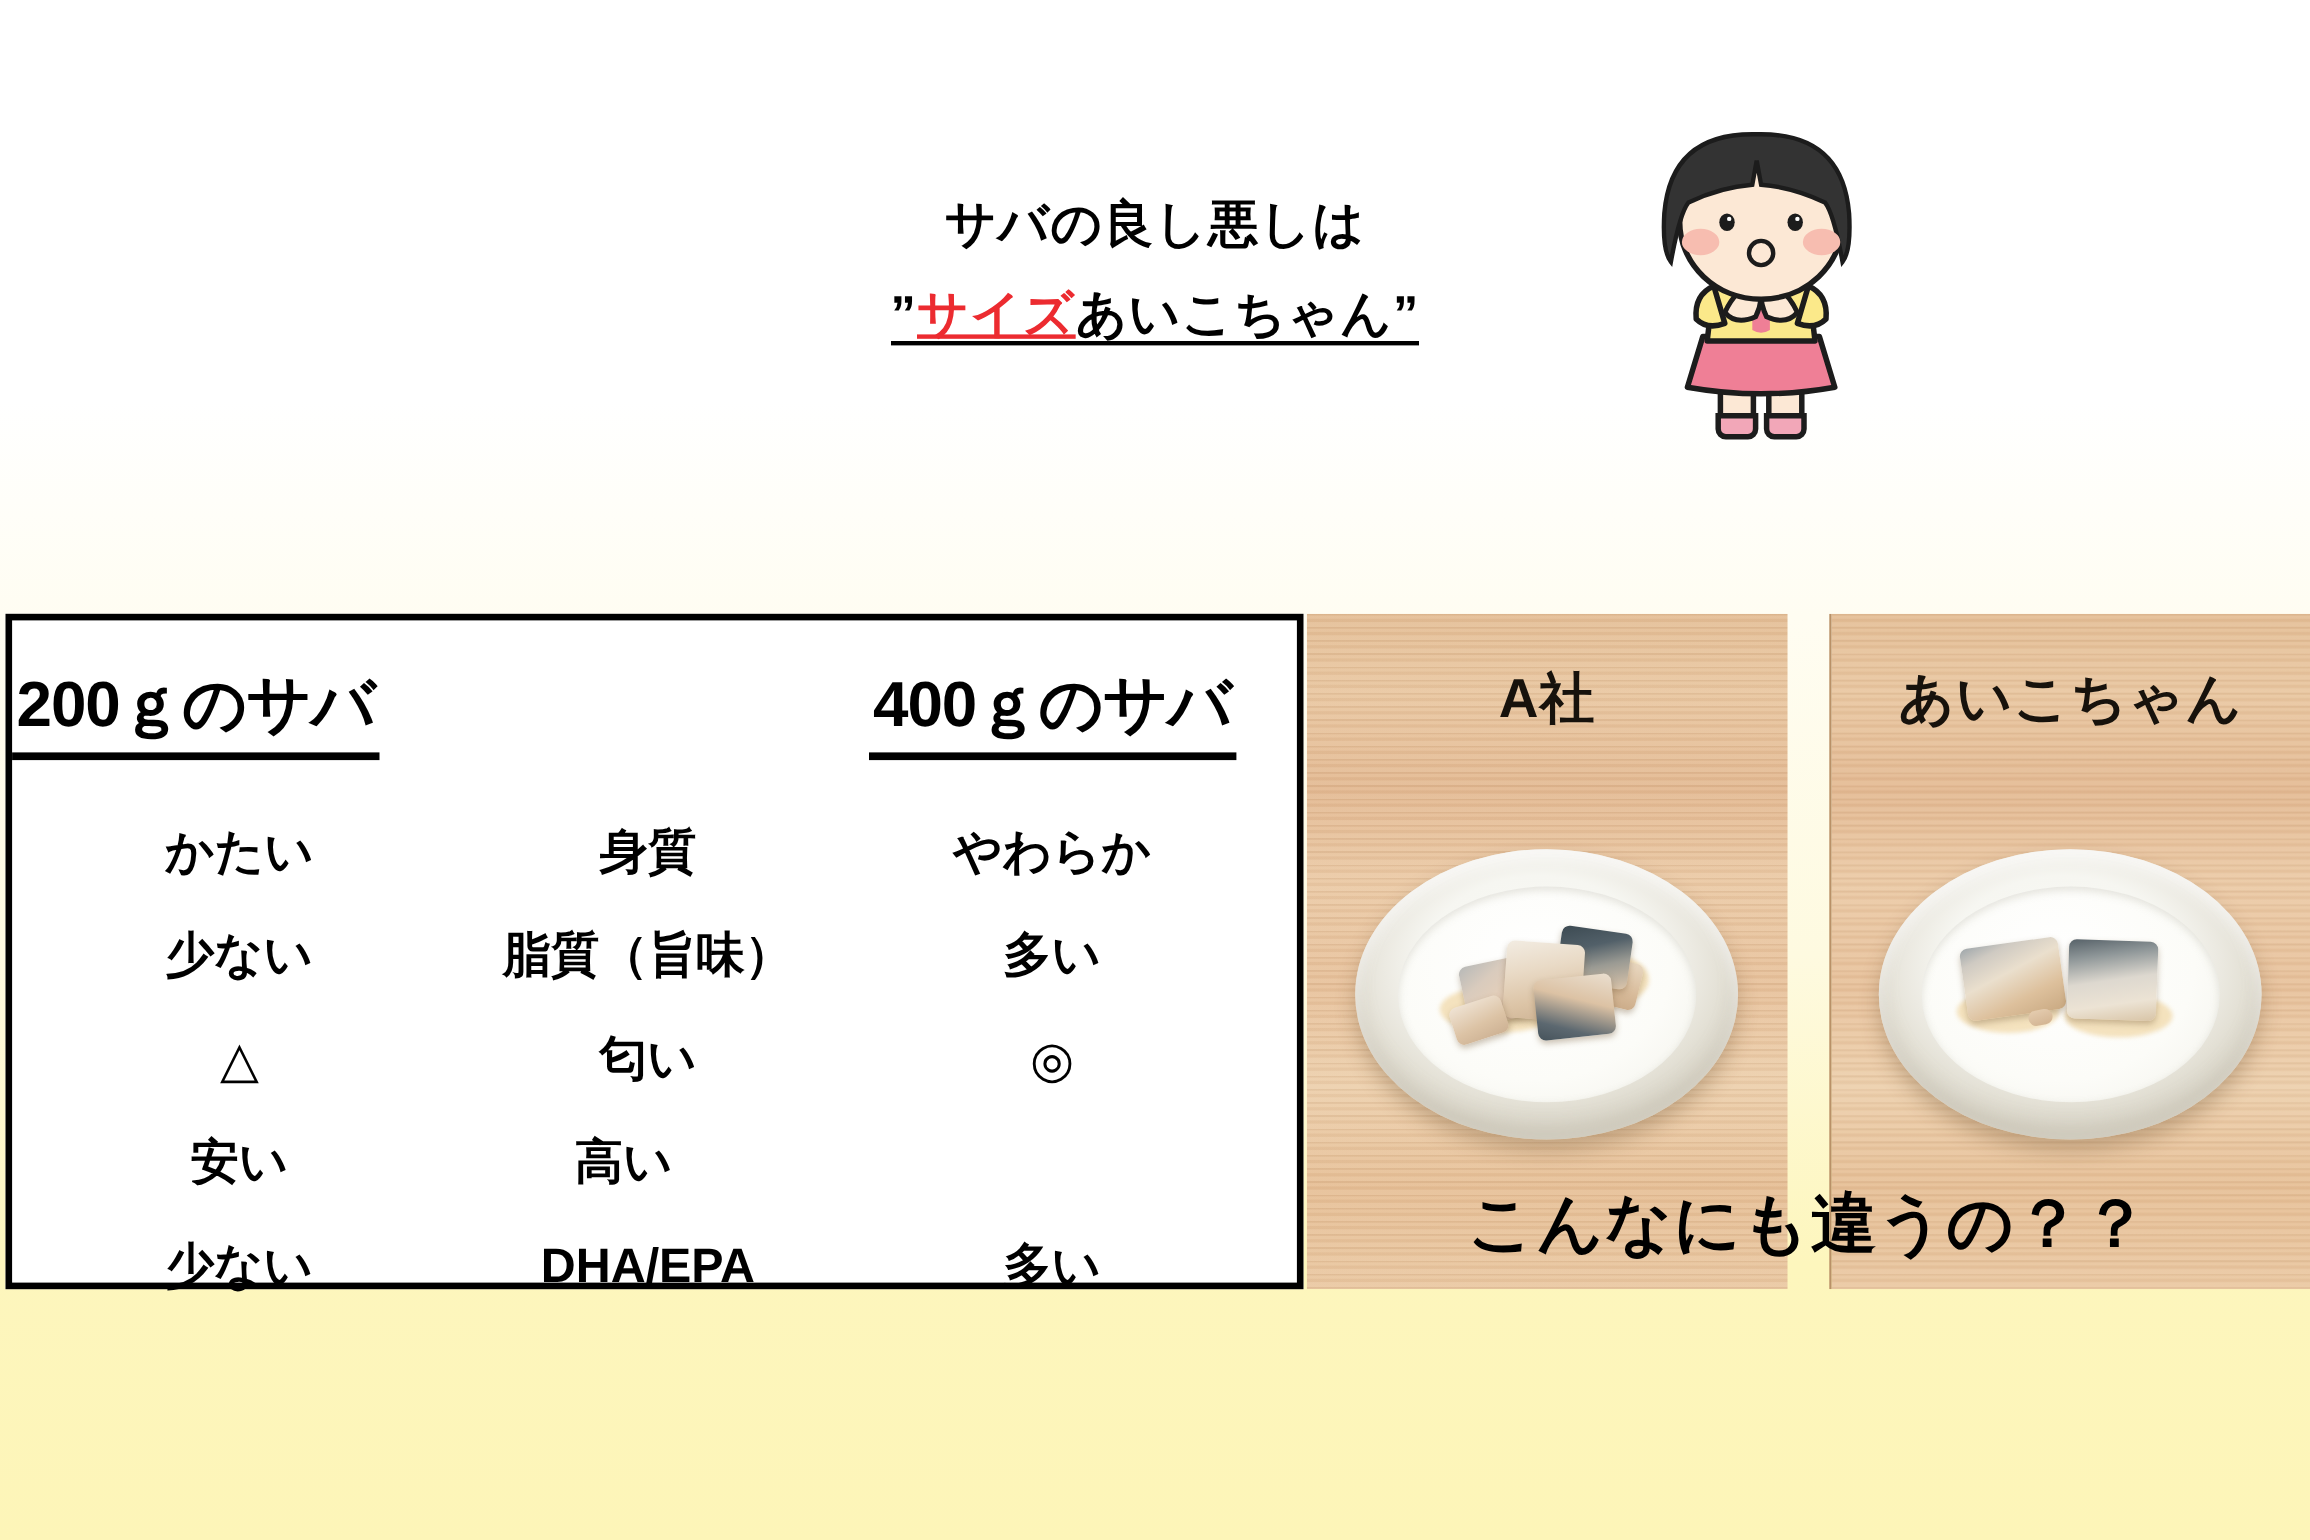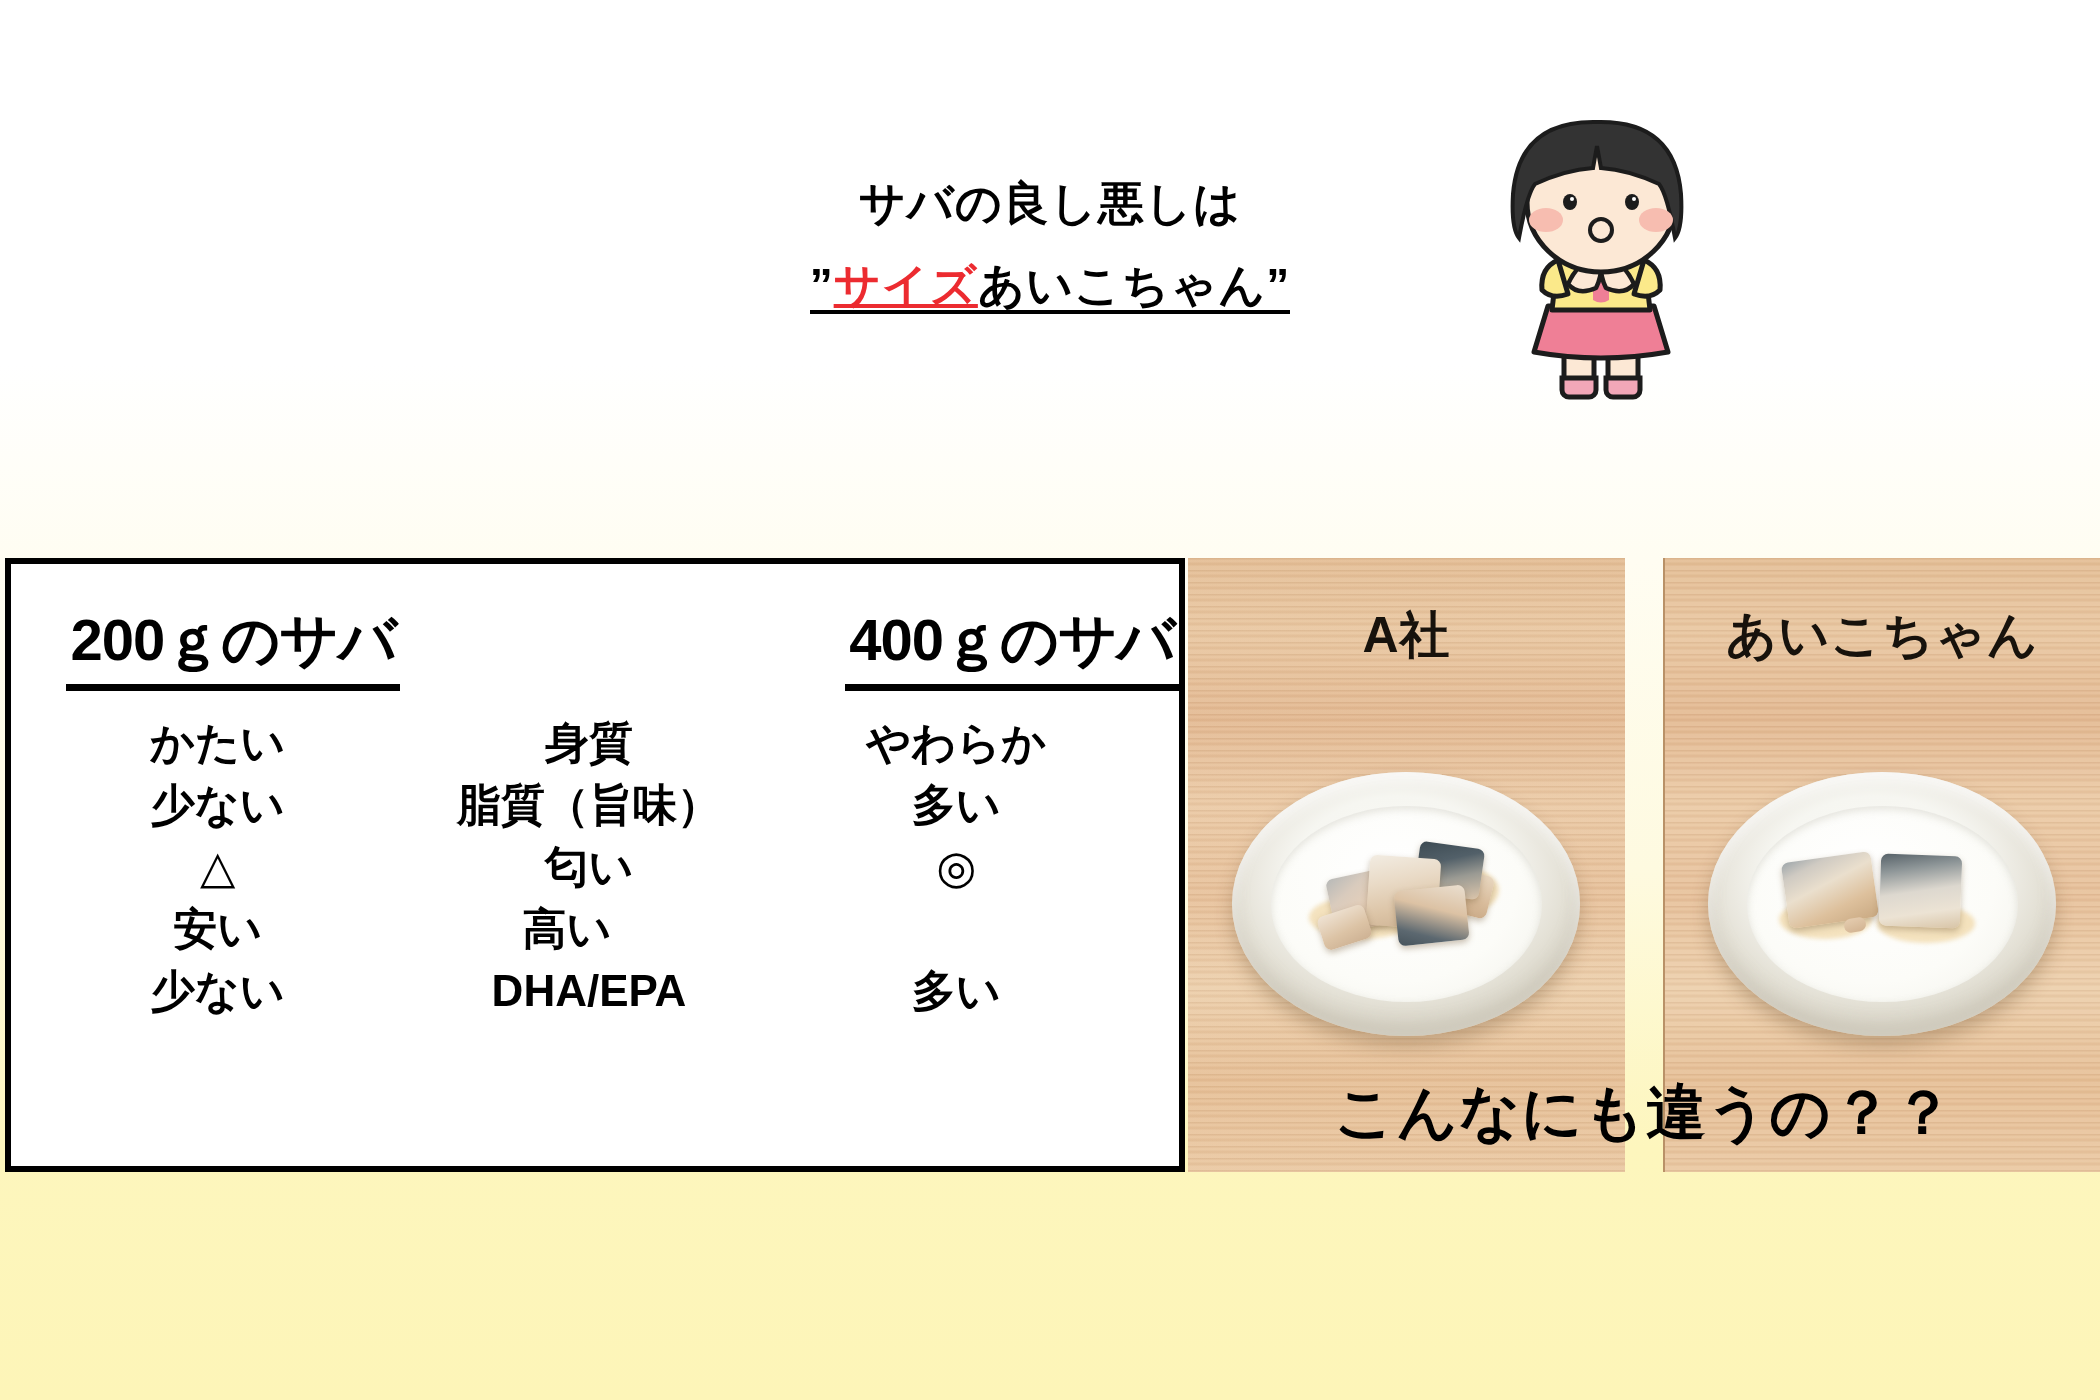--- a/index.html
+++ b/index.html
@@ -71,21 +71,21 @@
   #table-headers {
     position: absolute;
     top: 38px;
     left: 0;
     width: 100%;
     display: flex;
   }
 
   .table-col-head {
     flex: 0 0 33.333%;
-    text-align: right;
+    text-align: left;
   }
 
   .col-head-text {
     display: inline-block;
     font-size: 58px;
     font-weight: bold;
     color: #000;
     letter-spacing: -1px;
     border-bottom: 7px solid #000;
     padding: 0 4px 4px 4px;
@@ -96,20 +96,21 @@
     position: absolute;
     top: 148px;
     left: 0;
     width: 100%;
   }
 
   .table-row {
     display: flex;
     height: 62px;
     align-items: center;
+    margin-top: 32px;
   }
 
   .cell {
     flex: 0 0 33.333%;
     text-align: center;
     font-size: 44px;
     font-weight: bold;
     color: #000;
     letter-spacing: 0px;
     white-space: nowrap;

